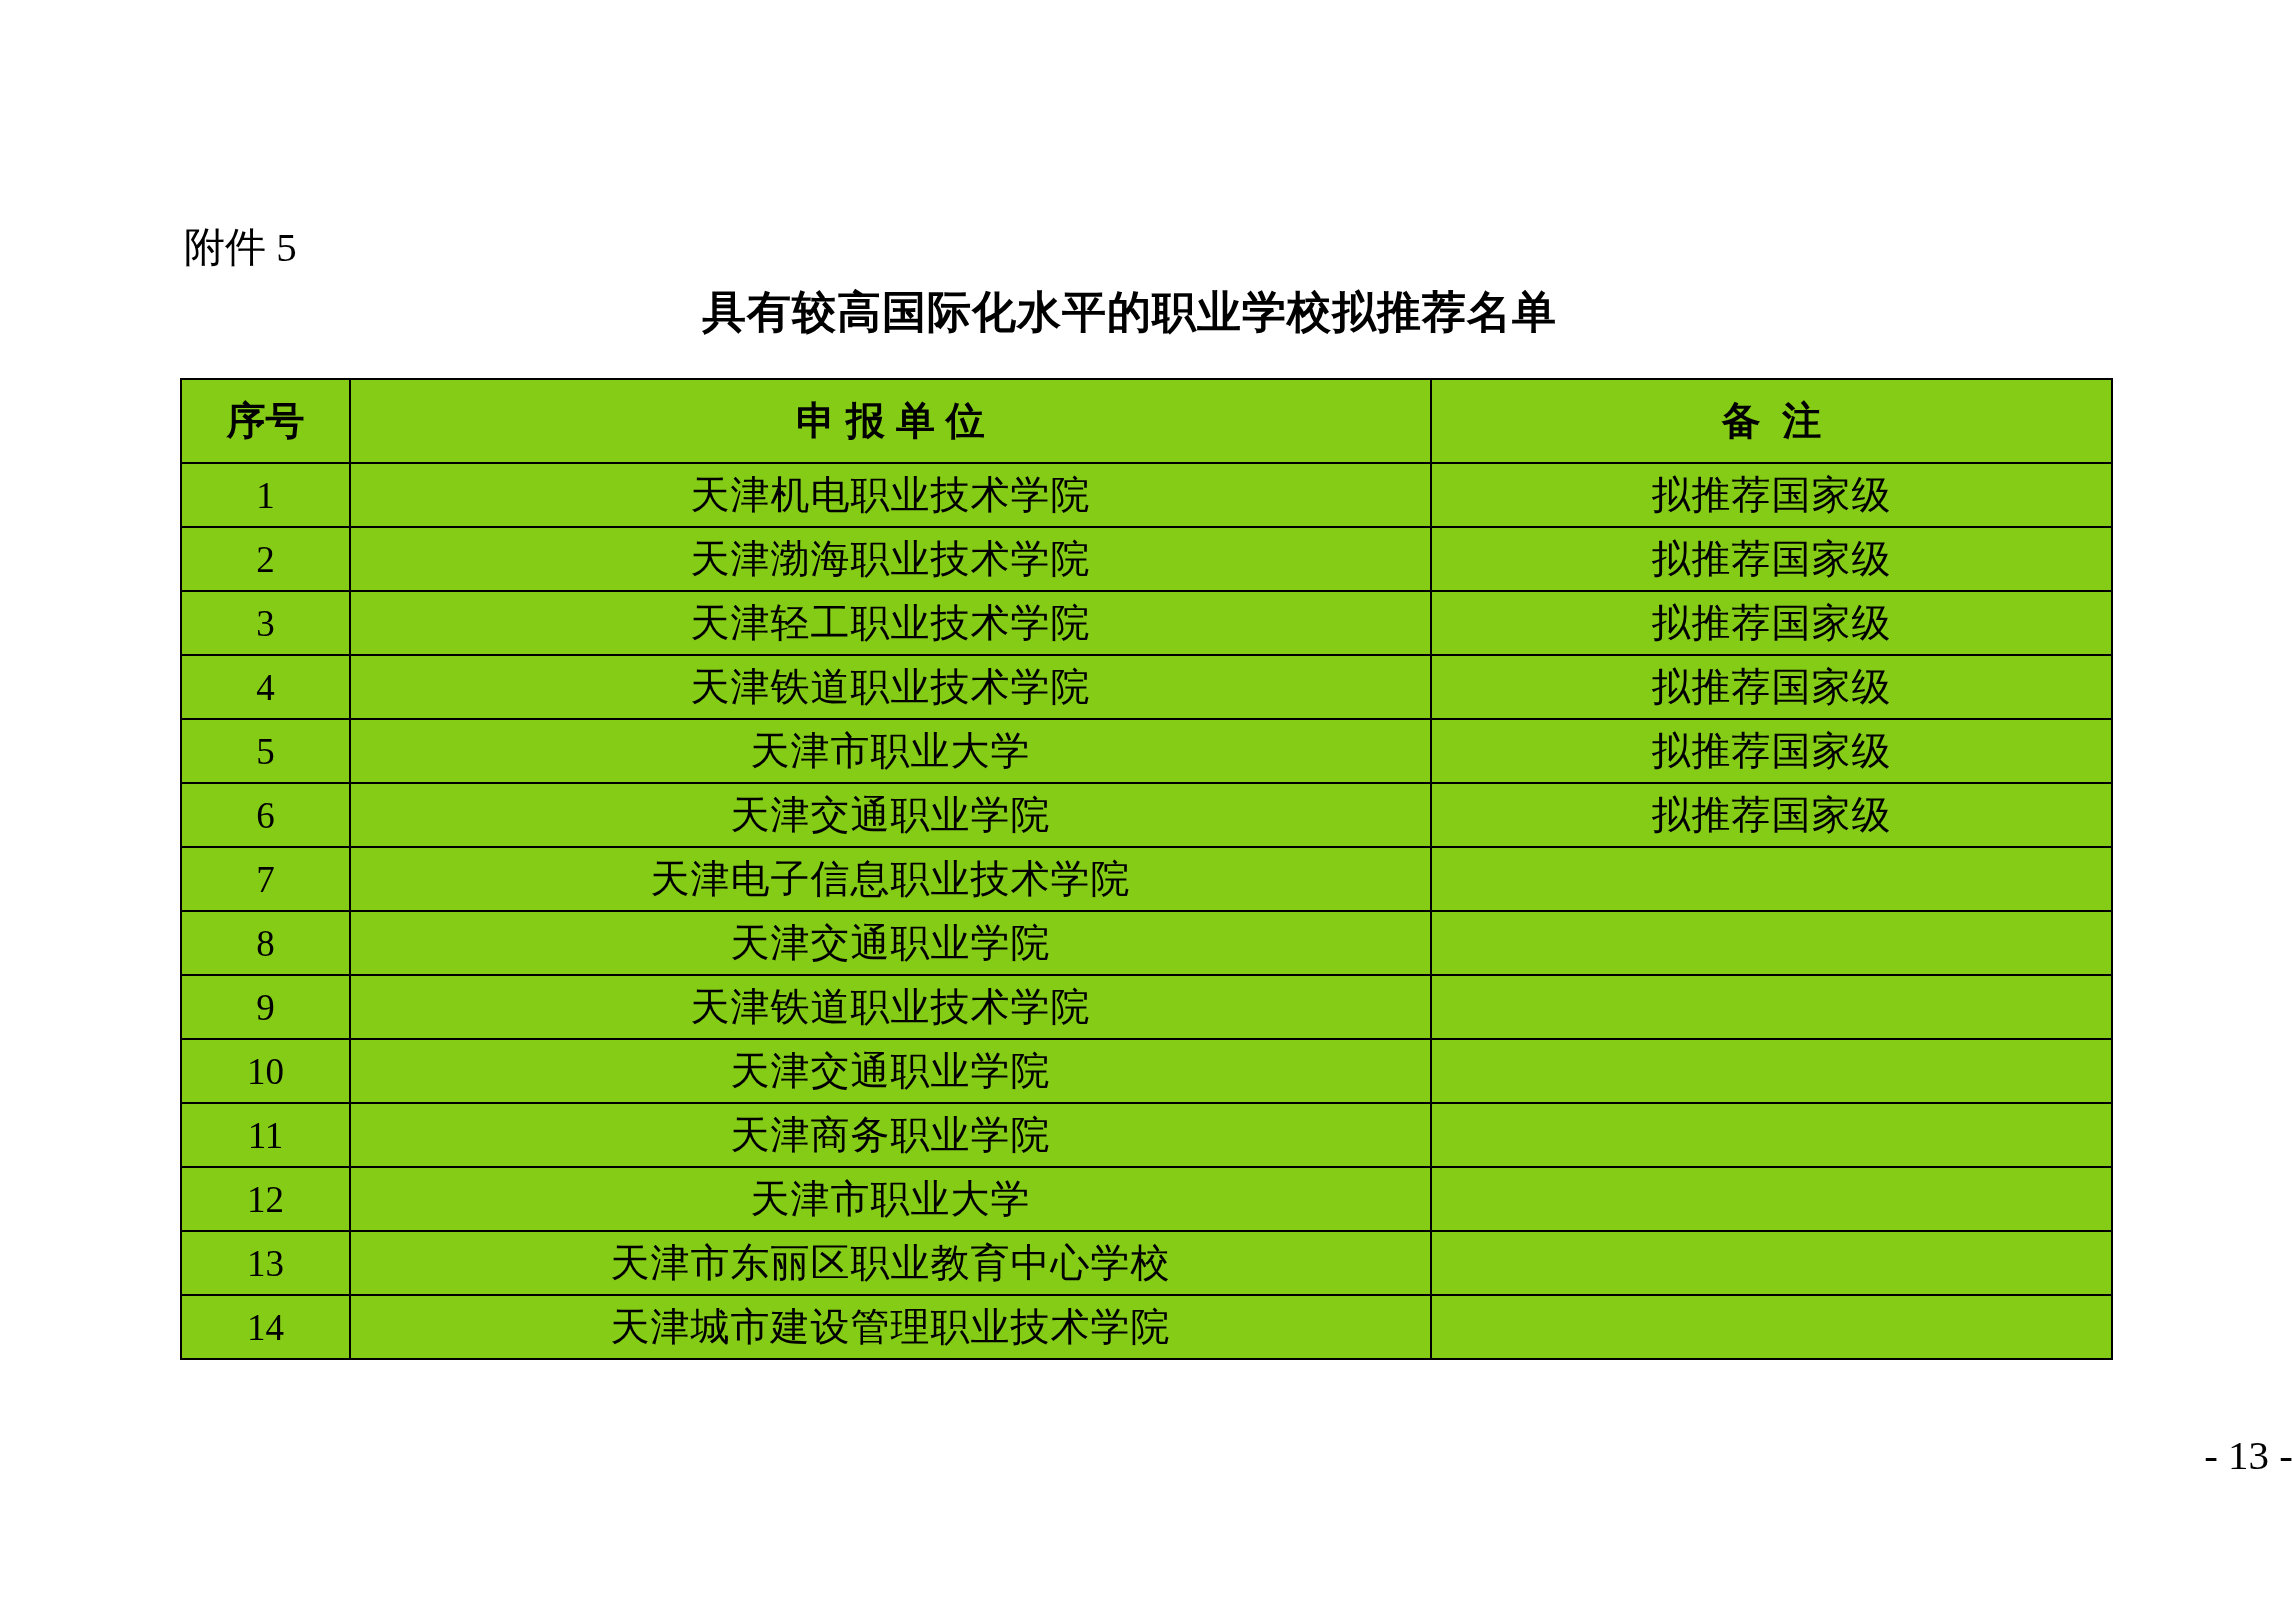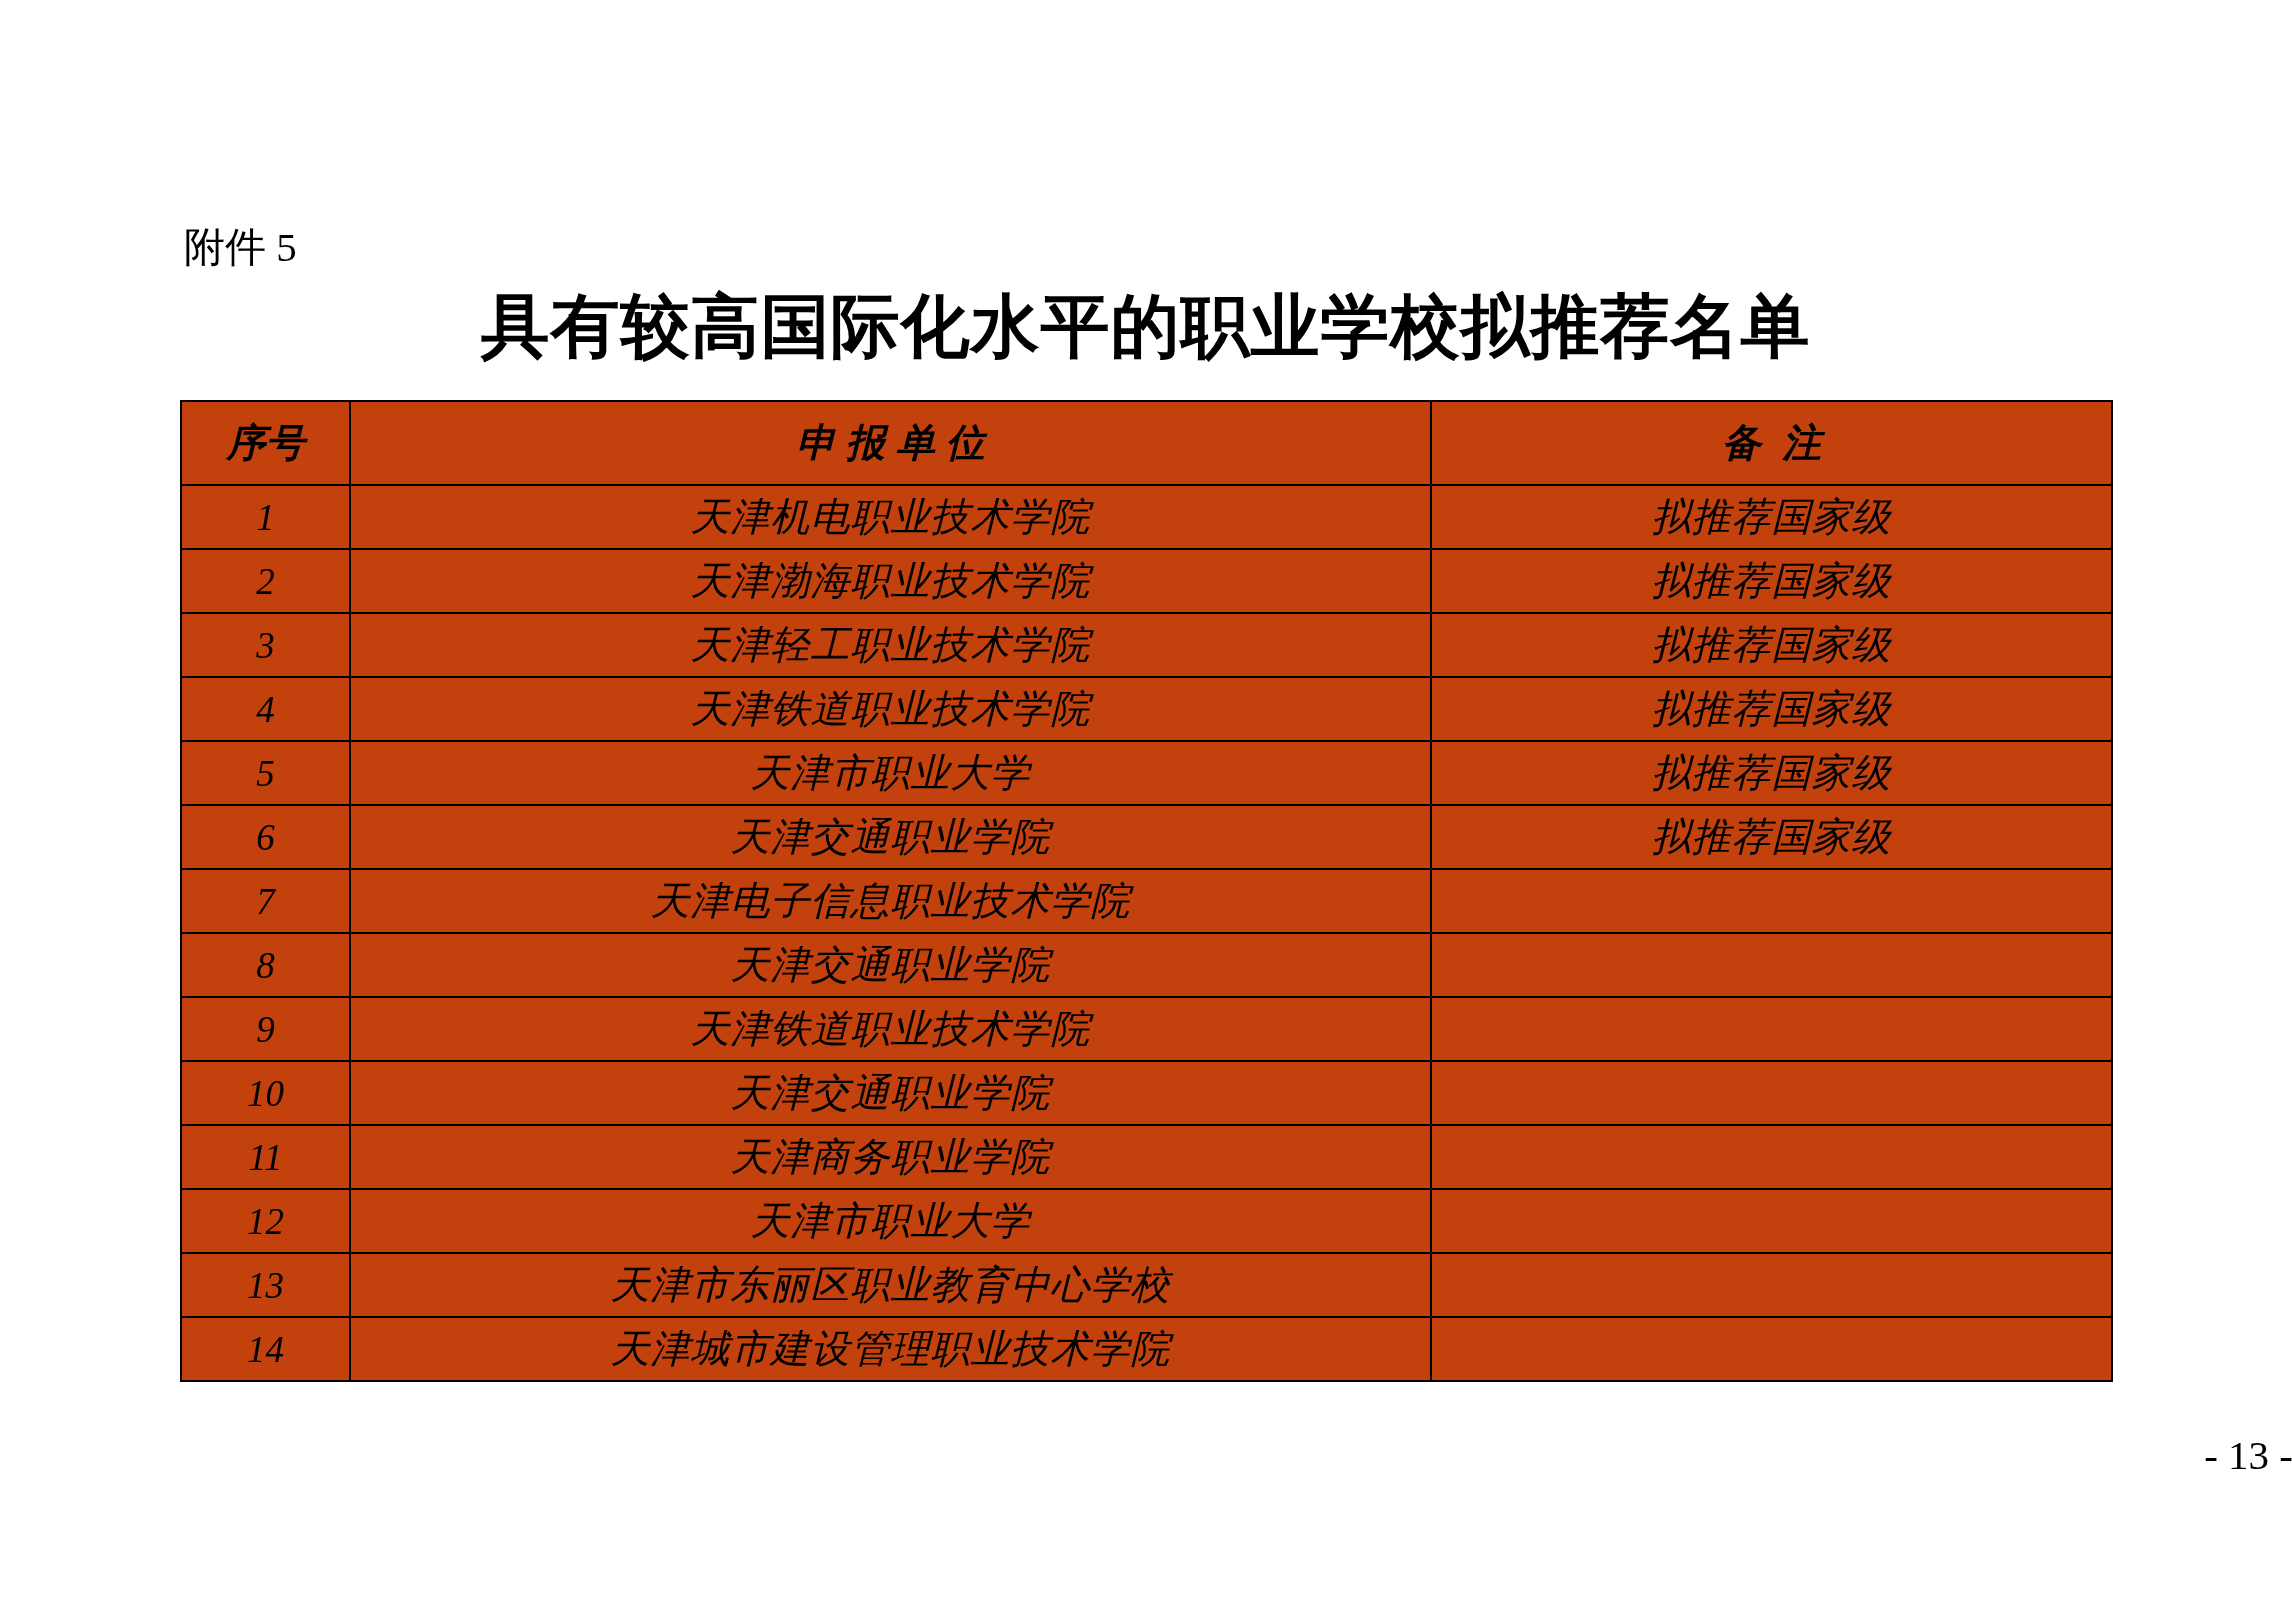--- a/index.html
+++ b/index.html
@@ -19,41 +19,40 @@
     left: 184px;
     top: 225px;
     font-family: "Liberation Serif", serif;
     font-size: 41px;
     line-height: 1.1;
     color: #000;
     white-space: pre;
   }
   .doc-title {
     position: absolute;
-    left: 180px;
+    left: 164px;
     top: 286px;
     width: 1931px;
     text-align: center;
     font-family: "Liberation Sans", sans-serif;
     font-weight: bold;
-    font-size: 69px;
+    font-size: 44px;
     line-height: 1.2;
     letter-spacing: 1px;
     color: #000;
     white-space: nowrap;
   }
   table.doc-table {
     position: absolute;
     left: 180px;
-    top: 400px;
+    top: 378px;
     width: 1931px;
     border-collapse: collapse;
     table-layout: fixed;
-    background: #c2410c;
-    font-style: italic;
+    background: #84cc16;
   }
   table.doc-table th,
   table.doc-table td {
     border: 2px solid #000;
     text-align: center;
     vertical-align: middle;
     padding: 0;
     overflow: hidden;
   }
   table.doc-table thead th {

